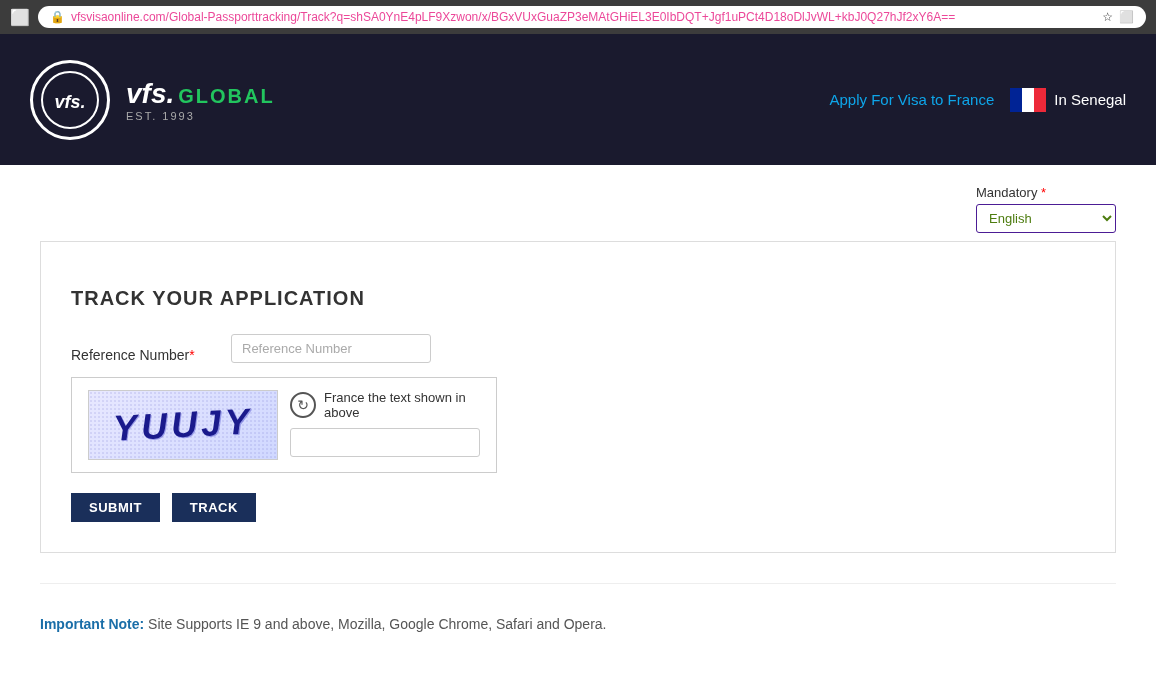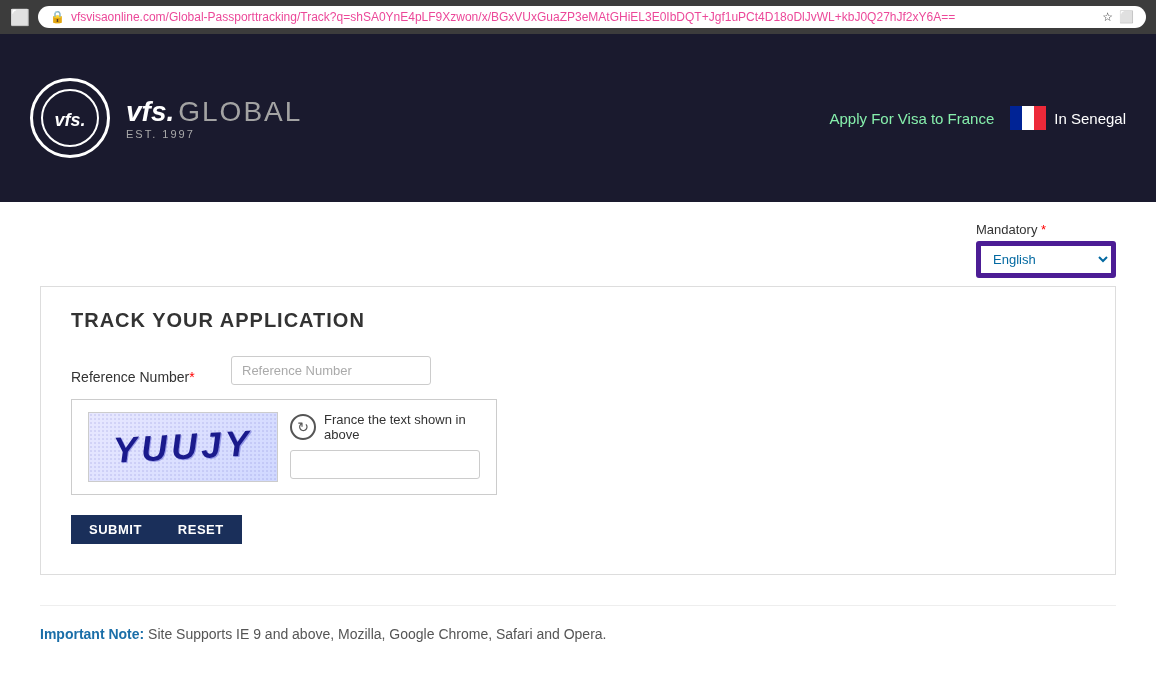--- a/index.html
+++ b/index.html
@@ -42,21 +42,21 @@
       background: #fff;
       min-height: 640px;
     }
 
     
     .site-header {
       background: #1a1a2e;
       padding: 0 30px;
       display: flex;
       justify-content: space-between;
-      height: 168px;
+      height: 131px;
     }
     .logo-area {
       display: flex;
       align-items: center;
       gap: 16px;
     }
     .logo-circle {
       width: 80px;
       height: 80px;
       border-radius: 50%;
@@ -66,23 +66,23 @@
       justify-content: center;
       background: #1a1a2e;
     }
     .logo-vfs-text {
       color: #fff;
       font-size: 28px;
       font-weight: bold;
       font-style: italic;
     }
     .logo-global-text {
-      color: #a3a3a3;
-      font-size: 28px;
-      font-weight: normal;
+      color: #22c55e;
+      font-size: 20px;
+      font-weight: bold;
       letter-spacing: 2px;
     }
     .logo-tagline {
       color: #aaa;
       font-size: 11px;
       letter-spacing: 2px;
     }
     .logo-text-area {
       display: flex;
       flex-direction: column;
@@ -91,21 +91,21 @@
       display: flex;
       align-items: baseline;
       gap: 4px;
     }
     .header-right {
       display: flex;
       align-items: center;
       gap: 16px;
     }
     .apply-link {
-      color: #86efac;
+      color: #0ea5e9;
       font-size: 15px;
       text-decoration: none;
     }
     .country-flag-area {
       display: flex;
       align-items: center;
       gap: 8px;
       color: #fff;
       font-size: 15px;
     }
@@ -139,32 +139,32 @@
     }
     .mandatory-label {
       font-size: 13px;
       color: #333;
     }
     .mandatory-asterisk {
       color: red;
     }
     .lang-select {
       padding: 5px 8px;
-      border: 5px solid #4c1d95;
+      border: 1px solid #4c1d95;
       border-radius: 3px;
       font-size: 13px;
       min-width: 140px;
       background: #fff;
-      color: #0369a1;
+      color: #4d7c0f;
     }
 
     
     .track-section {
       border: 1px solid #ddd;
-      padding: 22px 30px 30px;
+      padding: 45px 30px 30px;
       background: #fff;
     }
     .track-title {
       font-size: 20px;
       font-weight: bold;
       color: #333;
       letter-spacing: 1px;
       margin-bottom: 24px;
     }
 
@@ -265,21 +265,21 @@
       width: 190px;
       padding: 6px 10px;
       border: 1px solid #ccc;
       border-radius: 3px;
       font-size: 13px;
     }
 
     
     .btn-row {
       display: flex;
-      gap: 0;
+      gap: 12px;
       margin-top: 4px;
     }
     .btn-submit {
       background: #1a2f5a;
       color: #fff;
       border: none;
       padding: 7px 18px;
       font-size: 13px;
       font-weight: bold;
       cursor: pointer;
@@ -295,21 +295,21 @@
       cursor: pointer;
       letter-spacing: 0.5px;
     }
 
     
     .important-note {
       margin-top: 30px;
       font-size: 14px;
       color: #555;
       border-top: 1px solid #eee;
-      padding-top: 20px;
+      padding-top: 32px;
     }
     .important-note .note-label {
       color: #1a6ea8;
       font-weight: bold;
     }
     .note-text {
       color: #555;
     }
   </style>
 </head>
@@ -333,21 +333,21 @@
         <svg width="60" height="60" viewBox="0 0 60 60">
           <circle cx="30" cy="30" r="28" fill="#1a1a2e" stroke="#fff" stroke-width="2"></circle>
           <text x="50%" y="55%" dominant-baseline="middle" text-anchor="middle" fill="#fff" font-size="18" font-style="italic" font-weight="bold">vfs.</text>
         </svg>
       </div>
       <div class="logo-text-area">
         <div class="logo-main-line">
           <span class="logo-vfs-text">vfs.</span>
           <span class="logo-global-text">GLOBAL</span>
         </div>
-        <span class="logo-tagline">EST. 1997</span>
+        <span class="logo-tagline">EST. 1993</span>
       </div>
     </div>
     <div class="header-right">
       <a class="apply-link">Apply For Visa to France</a>
       <div class="country-flag-area">
         <div class="france-flag">
           <div class="flag-blue"></div>
           <div class="flag-white"></div>
           <div class="flag-red"></div>
         </div>
@@ -400,21 +400,21 @@
               <span>above</span>
             </span>
           </div>
           <input class="captcha-input" type="text" placeholder="" style="">
         </div>
       </div>
 
       
       <div class="btn-row">
         <button class="btn-submit">SUBMIT</button>
-        <button class="btn-reset">RESET</button>
+        <button class="btn-reset">TRACK</button>
       </div>
     </div>
 
     <div class="important-note">
       <span class="note-label">Important Note:</span>
       <span class="note-text">Site Supports IE 9 and above, Mozilla, Google Chrome, Safari and Opera.</span>
     </div>
 
   </div>
 </div>

